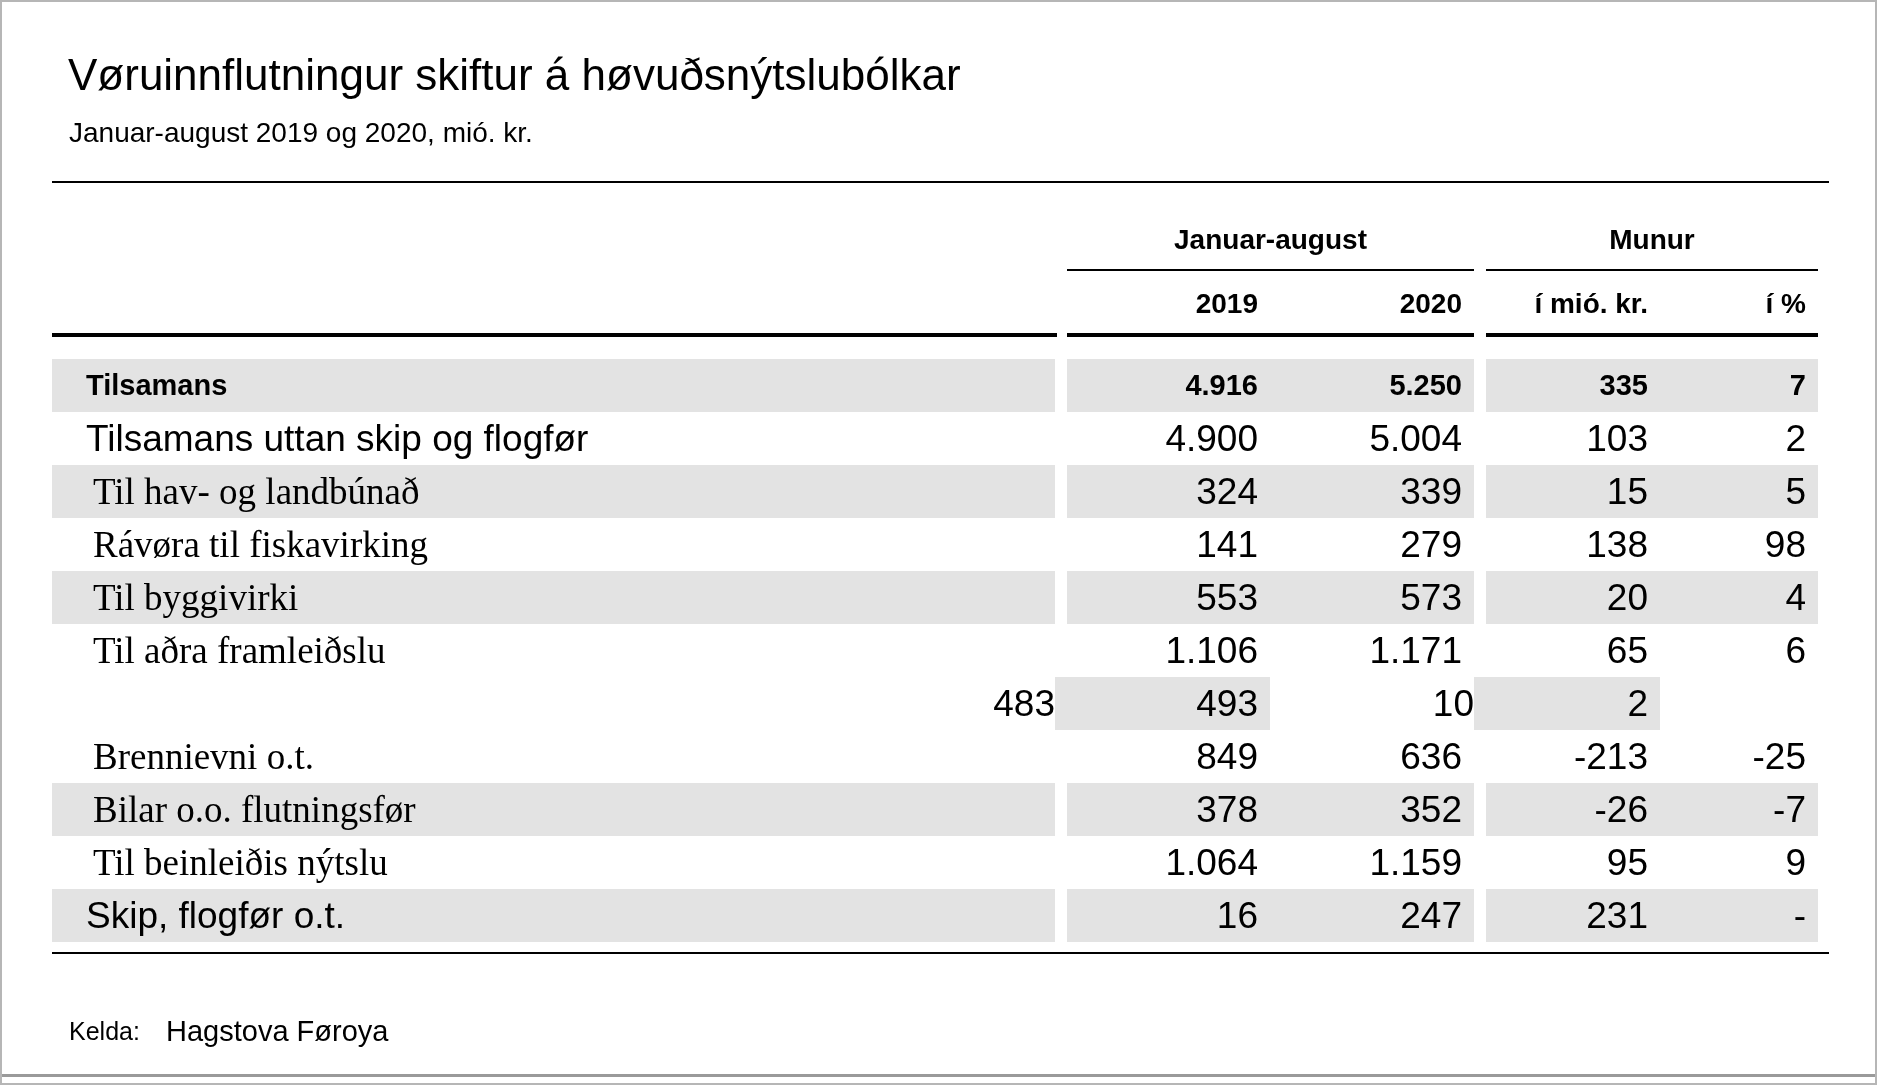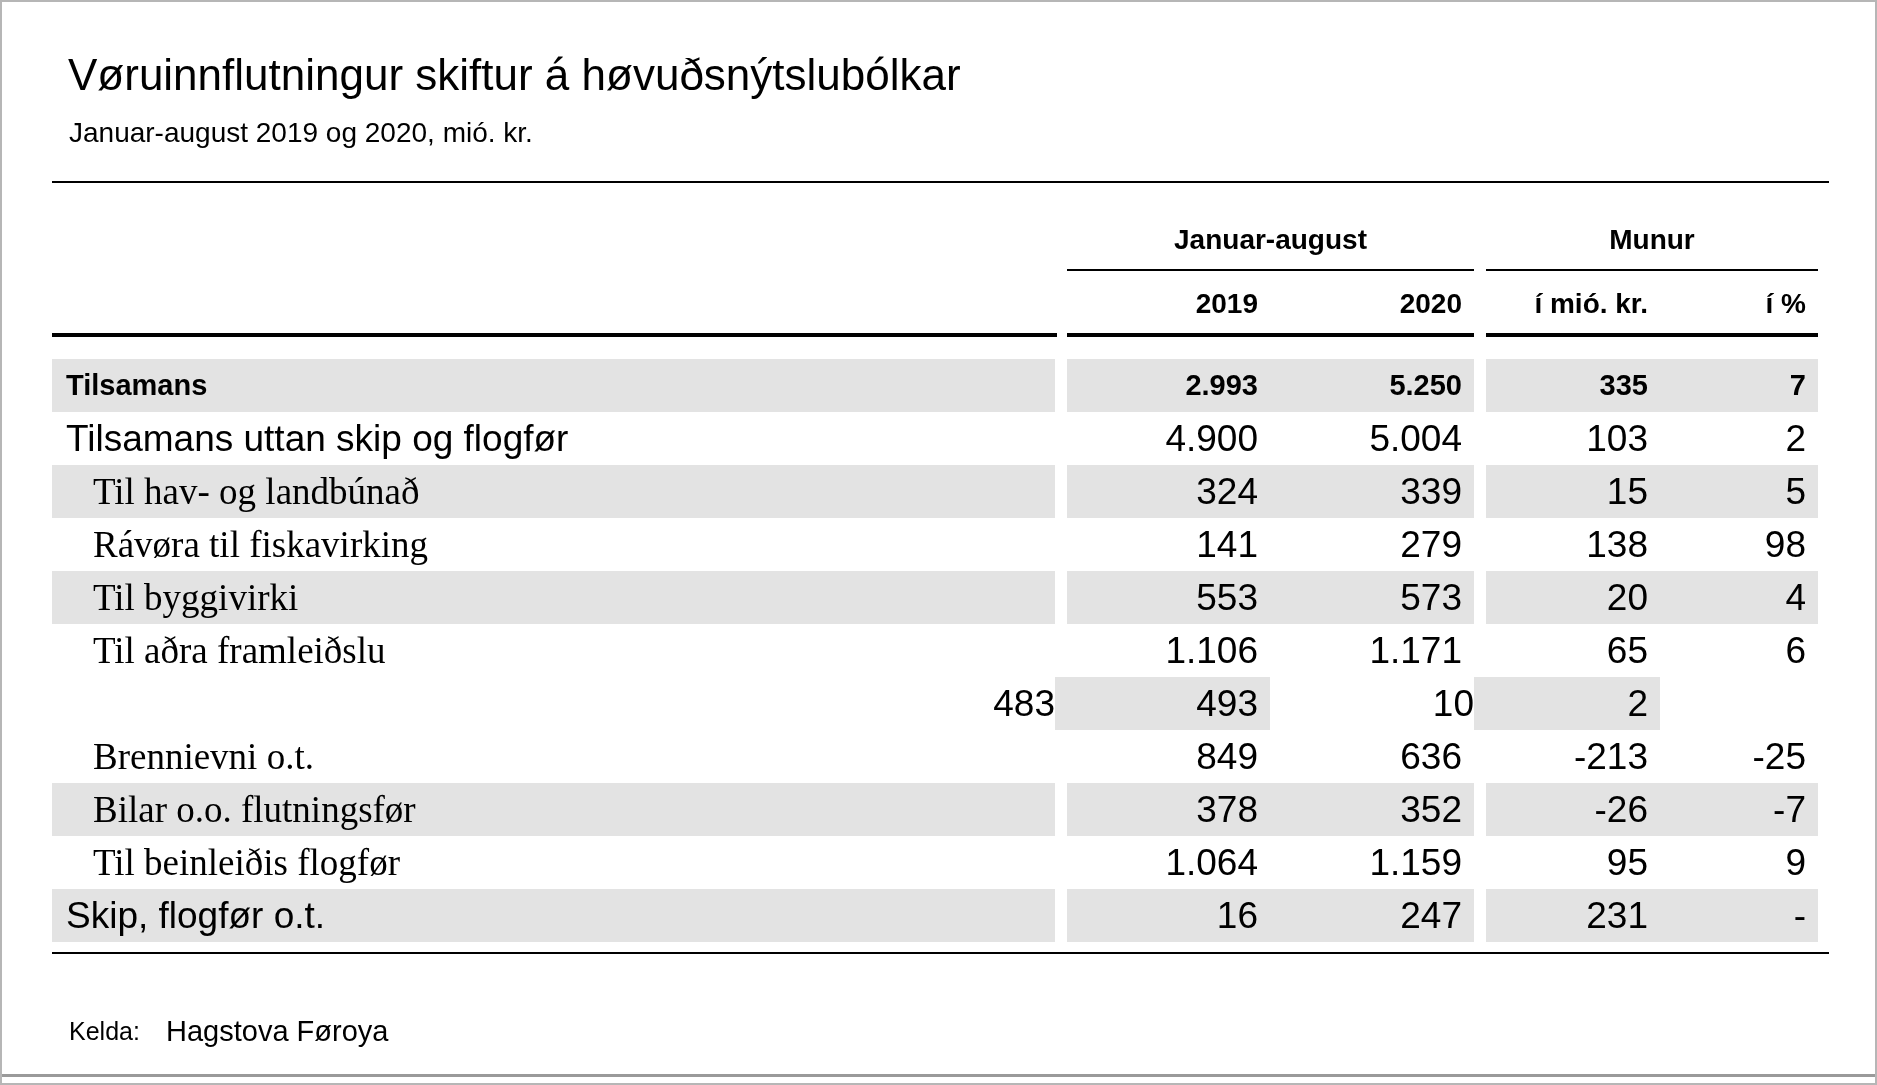--- a/index.html
+++ b/index.html
@@ -57,21 +57,21 @@
     display:grid;
     grid-template-columns:1003px 12px 203px 204px 12px 174px 158px;
     height:53px;
     font-size:37px;
   }
   .row.bold{font-weight:700;font-size:29px;}
   .cell{
     display:flex;align-items:center;height:100%;
     box-sizing:border-box;white-space:nowrap;
   }
-  .c-label{padding-left:14px;}
+  .c-label{padding-left:34px;}
   .row.indent1 .c-label{padding-left:41px;font-family:Liberation Serif, serif;}
   .c-num{justify-content:flex-end;padding-right:12px;}
   .row.shaded .bg{background:#e3e3e3;}
 
   .footer-label{left:67px;top:1014px;font-size:25px;line-height:30px;}
   .footer-value{left:164px;top:1014px;font-size:29px;line-height:30px;}
   .bottom-gray{left:0;top:1072px;width:1873px;height:3px;background:#9a9a9a;}
 </style>
 </head>
 <body>
@@ -95,21 +95,21 @@
   <div class="abs subhead sh-pct">í %</div>
 
   <div class="abs thick tk-1"></div>
   <div class="abs thick tk-2"></div>
   <div class="abs thick tk-3"></div>
 
   <div class="abs rows" id="rows-container">
       <div class="row shaded bold">
       <div class="cell bg c-label">Tilsamans</div>
       <div class="cell"></div>
-      <div class="cell bg c-num">2.993</div>
+      <div class="cell bg c-num">4.916</div>
       <div class="cell bg c-num">5.250</div>
       <div class="cell"></div>
       <div class="cell bg c-num">335</div>
       <div class="cell bg c-num">7</div>
     </div>
       <div class="row">
       <div class="cell bg c-label">Tilsamans uttan skip og flogfør</div>
       <div class="cell"></div>
       <div class="cell bg c-num">4.900</div>
       <div class="cell bg c-num">5.004</div>
@@ -173,21 +173,21 @@
       <div class="row shaded indent1">
       <div class="cell bg c-label">Bilar o.o. flutningsfør</div>
       <div class="cell"></div>
       <div class="cell bg c-num">378</div>
       <div class="cell bg c-num">352</div>
       <div class="cell"></div>
       <div class="cell bg c-num">-26</div>
       <div class="cell bg c-num">-7</div>
     </div>
       <div class="row indent1">
-      <div class="cell bg c-label">Til beinleiðis flogfør</div>
+      <div class="cell bg c-label">Til beinleiðis nýtslu</div>
       <div class="cell"></div>
       <div class="cell bg c-num">1.064</div>
       <div class="cell bg c-num">1.159</div>
       <div class="cell"></div>
       <div class="cell bg c-num">95</div>
       <div class="cell bg c-num">9</div>
     </div>
       <div class="row shaded">
       <div class="cell bg c-label">Skip, flogfør o.t.</div>
       <div class="cell"></div>

